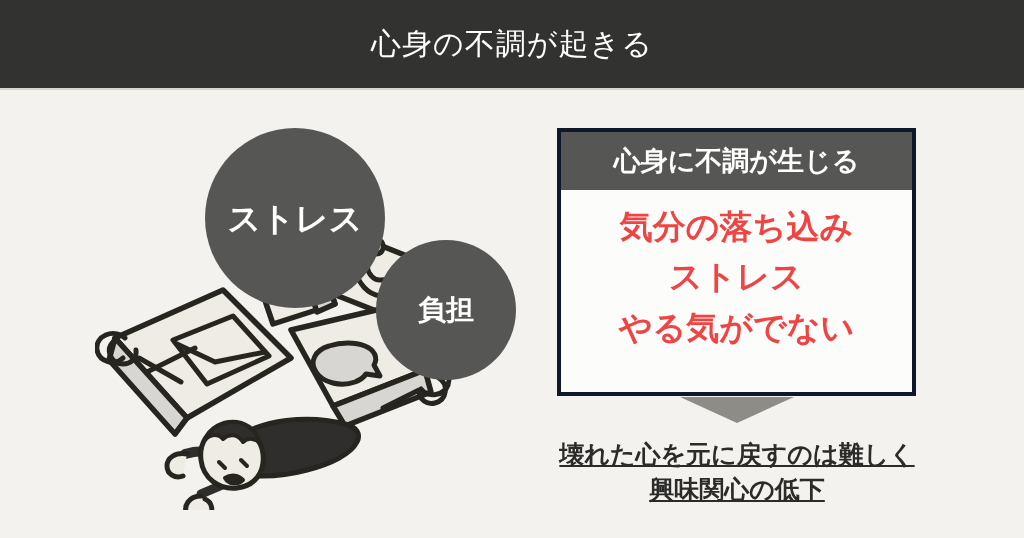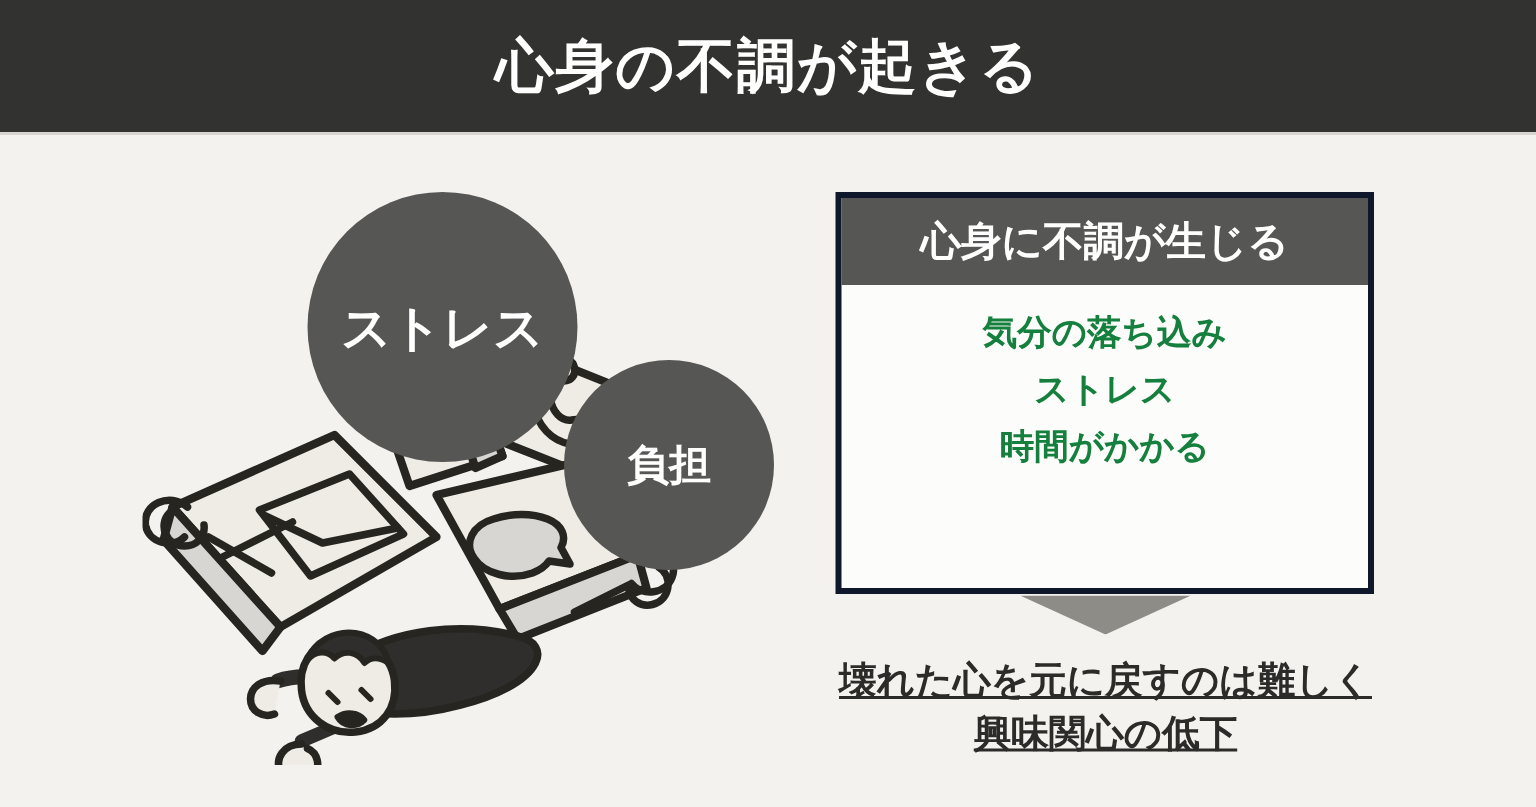--- a/index.html
+++ b/index.html
@@ -28,22 +28,22 @@
     width: 1024px;
     height: 88px;
     background: #323230;
     display: flex;
     align-items: center;
     justify-content: center;
     box-sizing: border-box;
   }
   #title-bar .title-text {
     color: #ffffff;
-    font-size: 39px;
-    font-weight: bold;
+    font-size: 30px;
+    font-weight: normal;
     letter-spacing: 1px;
     line-height: 1;
     white-space: nowrap;
   }
   #title-underline {
     position: absolute;
     left: 0; top: 88px;
     width: 1024px;
     height: 2px;
     background: #d9d6d0;
@@ -123,22 +123,22 @@
     height: 208px;
     box-sizing: border-box;
     padding: 17px 0 0 0;
     display: flex;
     flex-direction: column;
     align-items: center;
     justify-content: flex-start;
     gap: 10px;
   }
   .symptom-item {
-    color: #15803d;
-    font-size: 23px;
+    color: #ef4444;
+    font-size: 33px;
     font-weight: bold;
     line-height: 1.22;
     white-space: nowrap;
   }
 
   
   #down-arrow {
     position: absolute;
     left: 680px; top: 397px;
     width: 114px;
@@ -253,21 +253,21 @@
     </div>
   </div>
 
   <div id="symptom-panel">
     <div id="panel-header">
       <span class="panel-title">心身に不調が生じる</span>
     </div>
     <div id="panel-body">
       <div class="symptom-item">気分の落ち込み</div>
       <div class="symptom-item">ストレス</div>
-      <div class="symptom-item">時間がかかる</div>
+      <div class="symptom-item">やる気がでない</div>
     </div>
   </div>
 
   <svg id="down-arrow" viewBox="0 0 114 26" xmlns="http://www.w3.org/2000/svg">
     <polygon points="0,0 114,0 57,26" fill="#8e8c87"></polygon>
   </svg>
 
   <div id="bottom-caption">
     <span class="cap-line">壊れた心を元に戻すのは難しく</span>
     <span class="cap-line">興味関心の低下</span>

